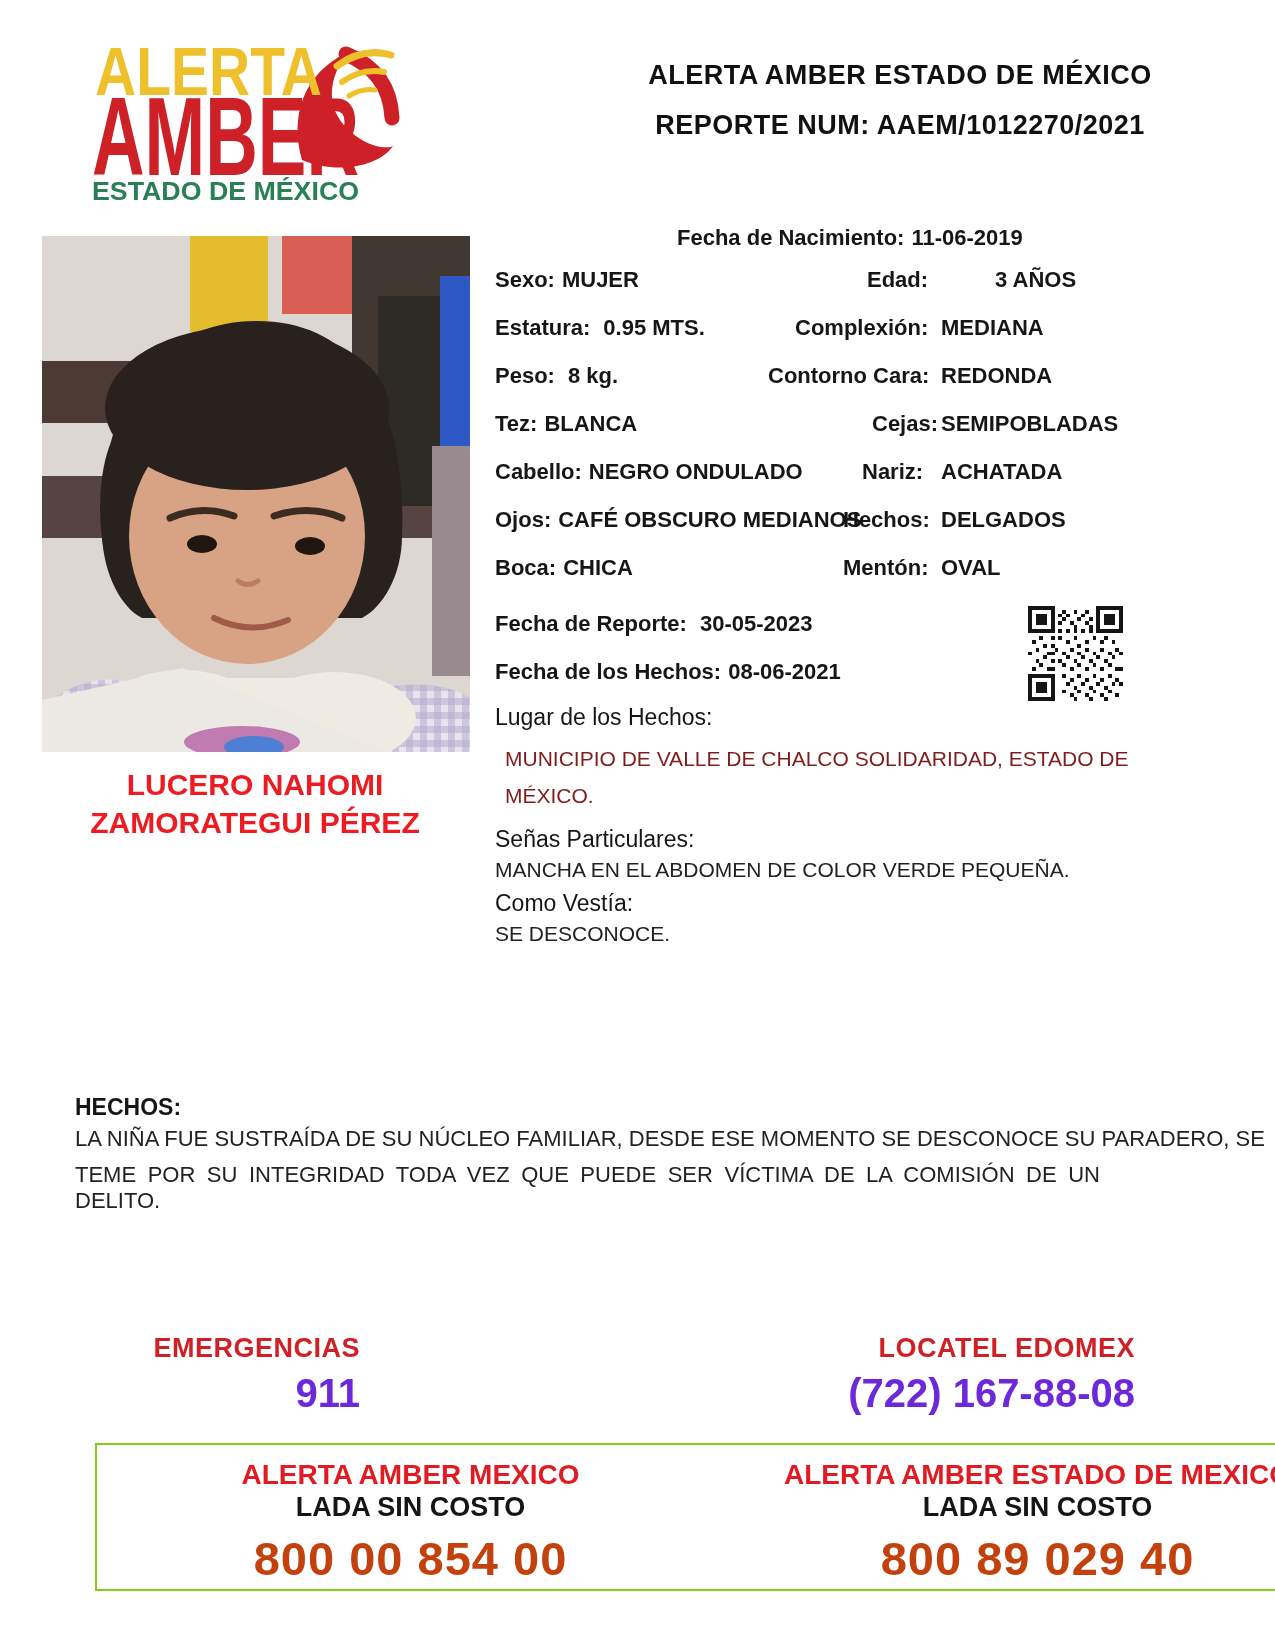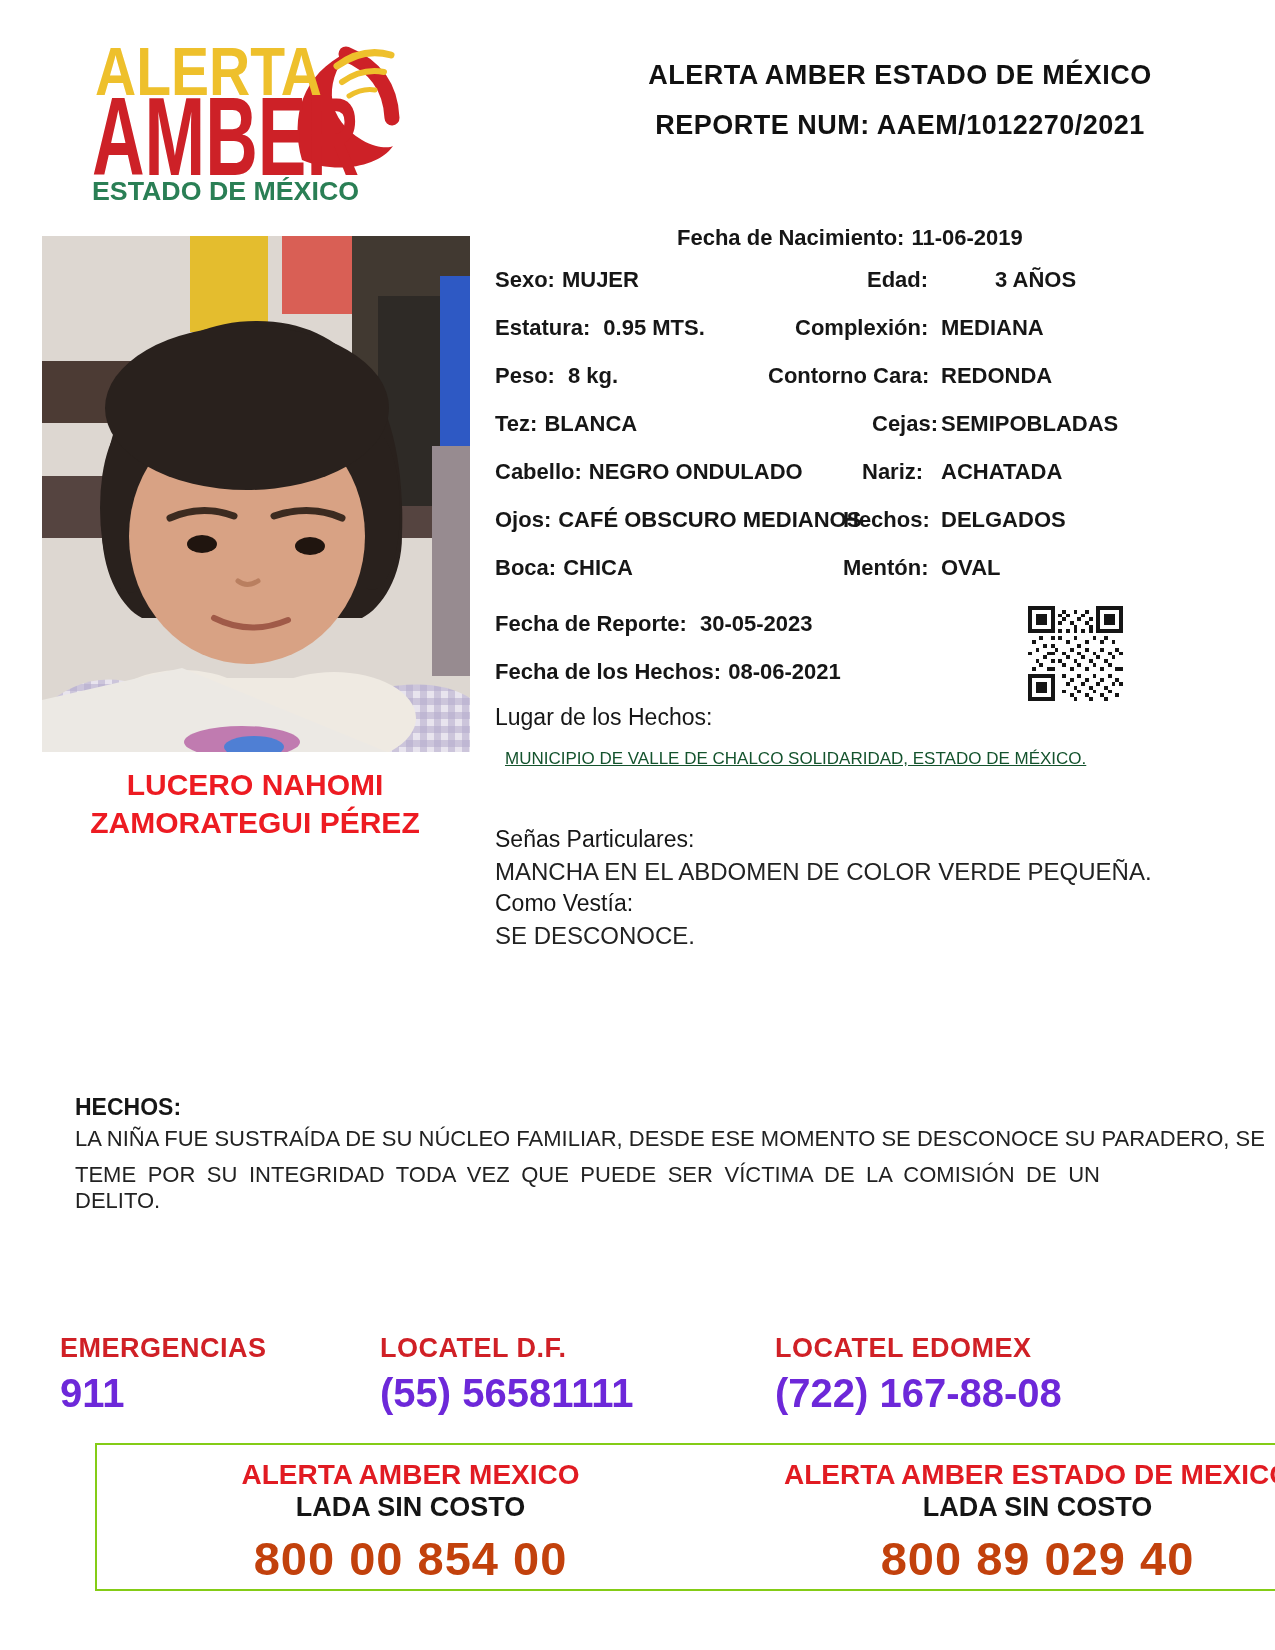--- a/index.html
+++ b/index.html
@@ -21,33 +21,33 @@
   .victim-name { position:absolute; left:40px; top:766px; width:430px; text-align:center;
                  color:#ed1b22; font-size:30px; font-weight:bold; line-height:38px; }
 
   
   .f { position:absolute; font-size:22px; font-weight:bold; color:#161616; white-space:nowrap; }
   .f .v  { margin-left:7px; }
   .f .v2 { margin-left:13px; }
 
   
   .sec-label { position:absolute; font-size:23px; font-weight:normal; color:#161616; white-space:nowrap; }
-  .sec-value { position:absolute; font-size:17px; color:#14532d; line-height:37px;text-decoration:underline; }
-  .sec-value-sm { position:absolute; font-size:24px; color:#222222; white-space:nowrap; }
+  .sec-value { position:absolute; font-size:21px; color:#7f1d1d; line-height:37px; }
+  .sec-value-sm { position:absolute; font-size:21px; color:#222222; white-space:nowrap; }
 
   .qr { position:absolute; left:1028px; top:606px; width:95px; height:95px; }
 
   
   .hechos-label { position:absolute; left:75px; top:1094px; font-size:23px; font-weight:bold; color:#161616; }
   .hechos-l1 { position:absolute; left:75px; top:1126px; width:1075px; font-size:22px; color:#222222; white-space:nowrap; }
   .hechos-l2 { position:absolute; left:75px; top:1162px; width:1025px; font-size:22px; color:#222222;
                text-align:justify; text-align-last:justify; }
 
   
-  .contact { position:absolute; text-align:left; }
+  .contact { position:absolute; text-align:right; }
   .contact .cl { color:#d02026; font-size:27px; font-weight:bold; letter-spacing:.5px; }
   .contact .cn { color:#6d28d9; font-size:40px; font-weight:bold; margin-top:7px; }
   .c1 { left:60px;  top:1333px; width:300px; }
   .c2 { left:380px; top:1333px; width:370px; }
   .c3 { left:775px; top:1333px; width:360px; }
 
   
   .footer-box { position:absolute; left:95px; top:1443px; width:1258px; height:148px;
                 border:2px solid #84cc16; display:flex; background:#ffffff;justify-content:space-between; }
   .footer-col { flex:1; text-align:center; padding-top:14px; }
@@ -218,24 +218,20 @@
   <span class="sec-value-sm" style="left:495px; top:922px">SE DESCONOCE.</span>
 
   <span class="hechos-label">HECHOS:</span>
   <div class="hechos-l1">LA NIÑA FUE SUSTRAÍDA DE SU NÚCLEO FAMILIAR, DESDE ESE MOMENTO SE DESCONOCE SU PARADERO, SE</div>
   <div class="hechos-l2">TEME POR SU INTEGRIDAD TODA VEZ QUE PUEDE SER VÍCTIMA DE LA COMISIÓN DE UN DELITO.</div>
 
   <div class="contact c1">
     <div class="cl">EMERGENCIAS</div>
     <div class="cn">911</div>
   </div>
-  <div class="contact c2">
-    <div class="cl">LOCATEL D.F.</div>
-    <div class="cn">(55) 56581111</div>
-  </div>
   <div class="contact c3">
     <div class="cl">LOCATEL EDOMEX</div>
     <div class="cn">(722) 167-88-08</div>
   </div>
 
   <div class="footer-box">
     <div class="footer-col">
       <div class="t">ALERTA AMBER MEXICO</div>
       <div class="s">LADA SIN COSTO</div>
       <div class="n">800 00 854 00</div>

